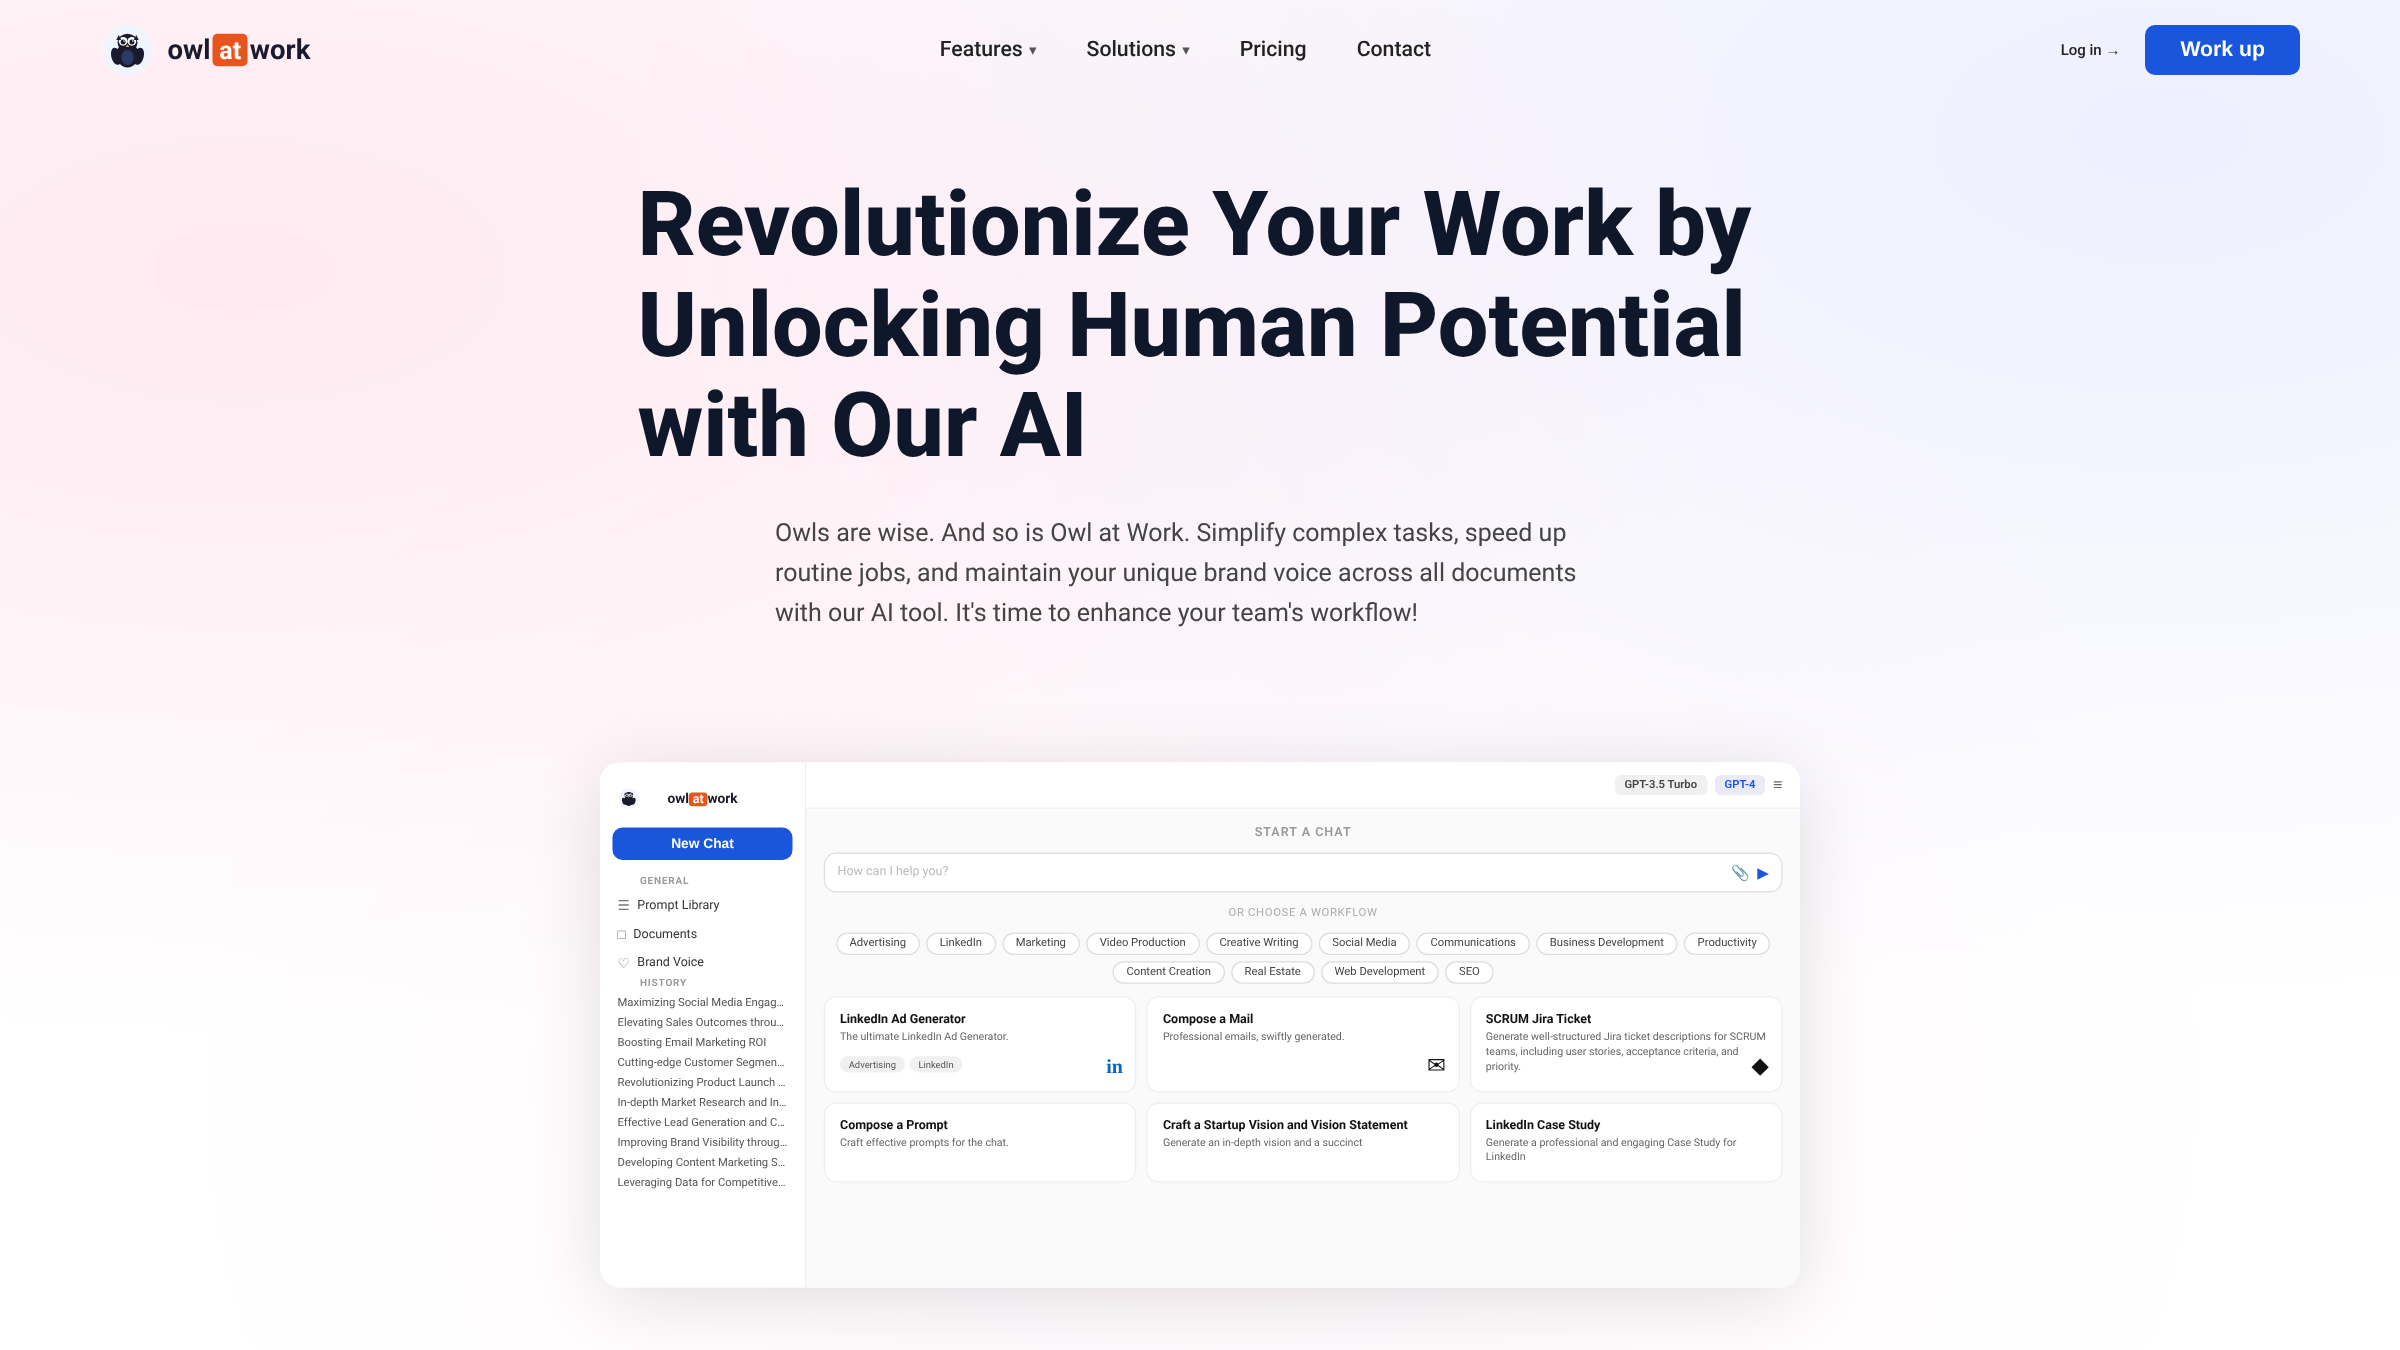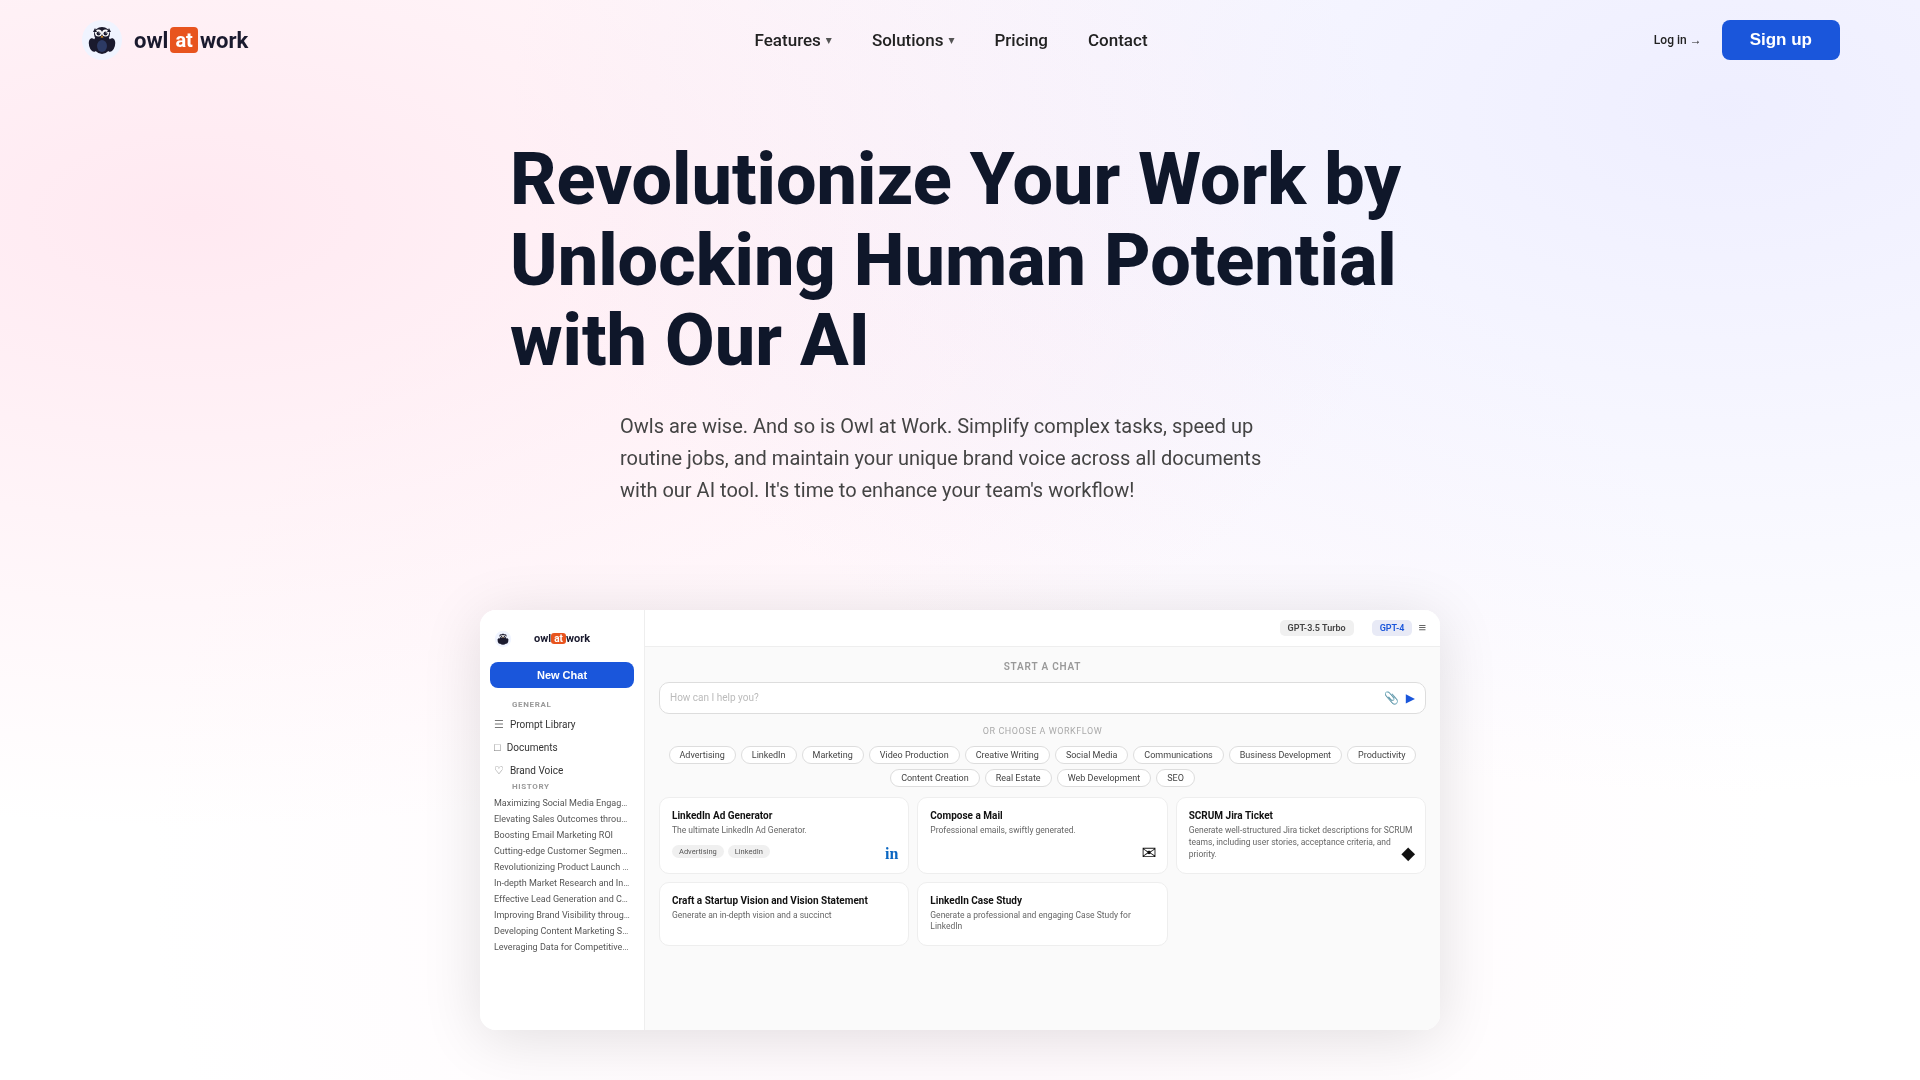--- a/index.html
+++ b/index.html
@@ -251,21 +251,20 @@
       border-bottom: 1px solid #eee;
     }
 
     .model-badge {
       font-size: 9px;
       font-weight: 600;
       color: #444;
       background: #f0f0f0;
       border-radius: 5px;
       padding: 3px 8px;
-      margin-left: 12px;
     }
 
     .model-badge.active {
       background: #e8eaf6;
       color: #1a56db;
     }
 
     .menu-icon {
       font-size: 13px;
       color: #666;
@@ -474,21 +473,21 @@
     <a class="nav-link">
       <span>Pricing</span>
     </a>
     <a class="nav-link">
       <span>Contact</span>
     </a>
   </div>
 
   <div class="nav-actions">
     <a class="btn-login">Log in →</a>
-    <button class="btn-signup">Sign up</button>
+    <button class="btn-signup">Work up</button>
   </div>
 </nav>
 
 <section class="hero">
   <h1 class="hero-title">Revolutionize Your Work by Unlocking Human Potential with Our AI</h1>
   <p class="hero-subtitle">Owls are wise. And so is Owl at Work. Simplify complex tasks, speed up routine jobs, and maintain your unique brand voice across all documents with our AI tool. It's time to enhance your team's workflow!</p>
 </section>
 
 <div class="mockup-wrapper">
   <div class="mockup-container">
@@ -603,20 +602,24 @@
             </div>
             <div class="card">
               <div class="card-title">SCRUM Jira Ticket</div>
               <div class="card-desc">Generate well-structured Jira ticket descriptions for SCRUM teams, including user stories, acceptance criteria, and priority.</div>
               <div class="card-icon">◆</div>
             </div>
           </div>
 
         <div class="cards-grid-row2" id="cards-row2-container">
             <div class="card card-partial">
+              <div class="card-title">Compose a Prompt</div>
+              <div class="card-desc">Craft effective prompts for the chat.</div>
+            </div>
+            <div class="card card-partial">
               <div class="card-title">Craft a Startup Vision and Vision Statement</div>
               <div class="card-desc">Generate an in-depth vision and a succinct</div>
             </div>
             <div class="card card-partial">
               <div class="card-title">LinkedIn Case Study</div>
               <div class="card-desc">Generate a professional and engaging Case Study for LinkedIn</div>
             </div>
           </div>
       </div>
     </div>

